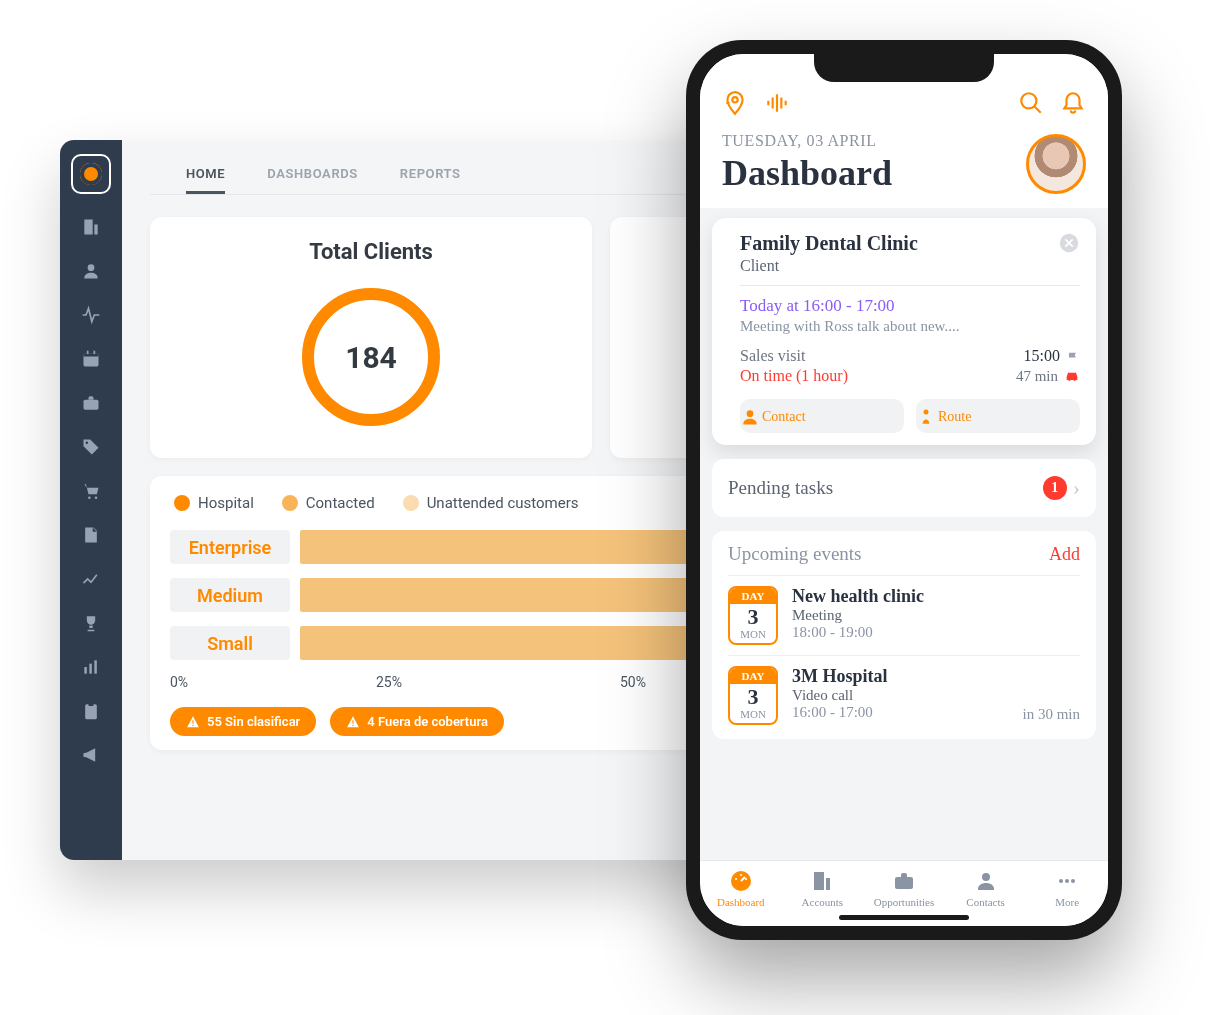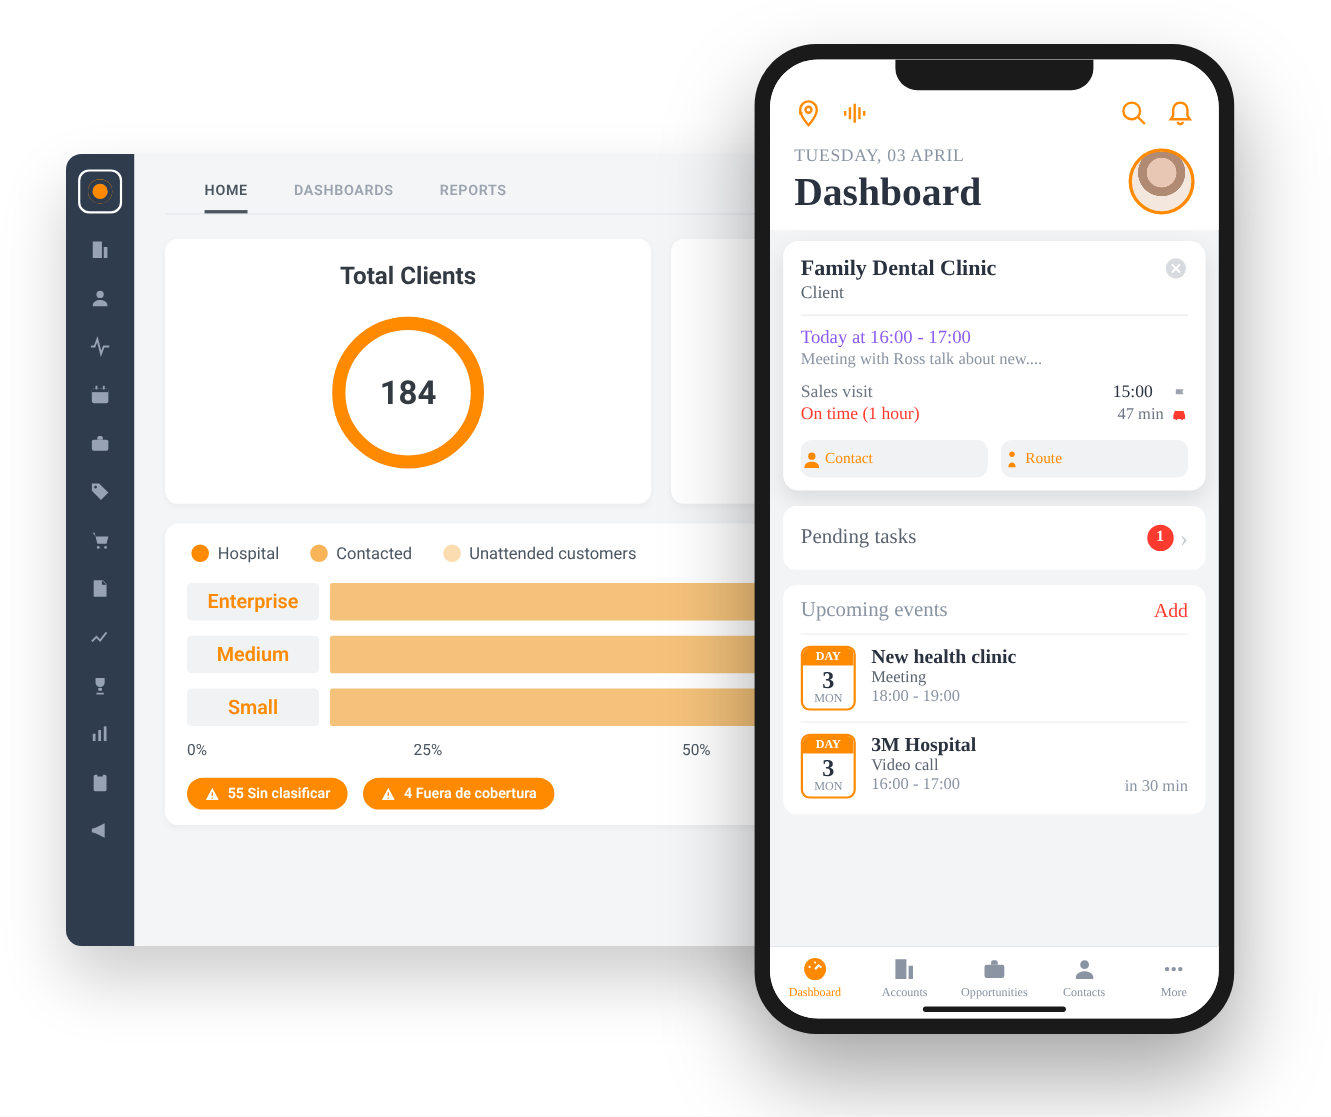--- a/index.html
+++ b/index.html
@@ -149,33 +149,33 @@
   .p-avatar {
     width: 60px; height: 60px; border-radius: 50%;
     border: 3px solid #ff8a00;
     background: radial-gradient(circle at 50% 35%, #e8c7b4 0 30%, #b08a72 31% 48%, #f4e8de 49% 100%);
     background-size: cover;
   }
 
   .p-body { flex: 1; overflow: hidden; padding: 10px 12px 0 12px; }
 
   .event-card {
-    background: #fff; border-radius: 14px; padding: 14px 16px 12px 16px;
+    background: #fff; border-radius: 14px; padding: 14px 16px 12px 28px;
     box-shadow: 0 8px 20px rgba(0,0,0,0.10);
   }
   .event-card .top { display:flex; justify-content: space-between; align-items:flex-start; }
   .event-card h4 { font-size: 20px; font-weight: 700; color: #2a3240; }
   .event-card .sub { font-size: 16px; color: #5b6470; margin-top: 2px; }
   .event-card .close { color:#c6cbd2; }
   .event-card hr { border: none; border-top: 1px solid #e6e8eb; margin: 10px 0; }
   .ev-time { font-size: 17px; color: #8b5cf6; }
   .ev-desc { font-size: 15px; color: #8a94a2; margin-top: 2px; }
   .ev-row { display: flex; justify-content: space-between; font-size: 16px; margin-top: 12px; }
   .ev-row .l { color: #6c7581; }
-  .ev-row .r { color: #2a3240; display:flex; gap:18px; align-items:flex-end;}
+  .ev-row .r { color: #2a3240; display:flex; gap:6px; align-items:flex-end;}
   .ev-status { color: #ff3b30; font-size: 16px; }
   .ev-min { color:#6c7581; display:flex; gap:6px; align-items:center; font-size:15px;}
   .ev-btns { display: flex; gap: 12px; margin-top: 14px; }
   .ev-btn {
     flex: 1; background: #f1f2f4; border-radius: 10px;
     display: flex; flex-direction: row; align-items: center; padding: 8px 0 6px 0;
     color: #ff8a00; font-size: 14px; gap: 2px; cursor: pointer;
   }
   .ev-btn svg { width: 20px; height: 20px; fill: #ff8a00; }
 

